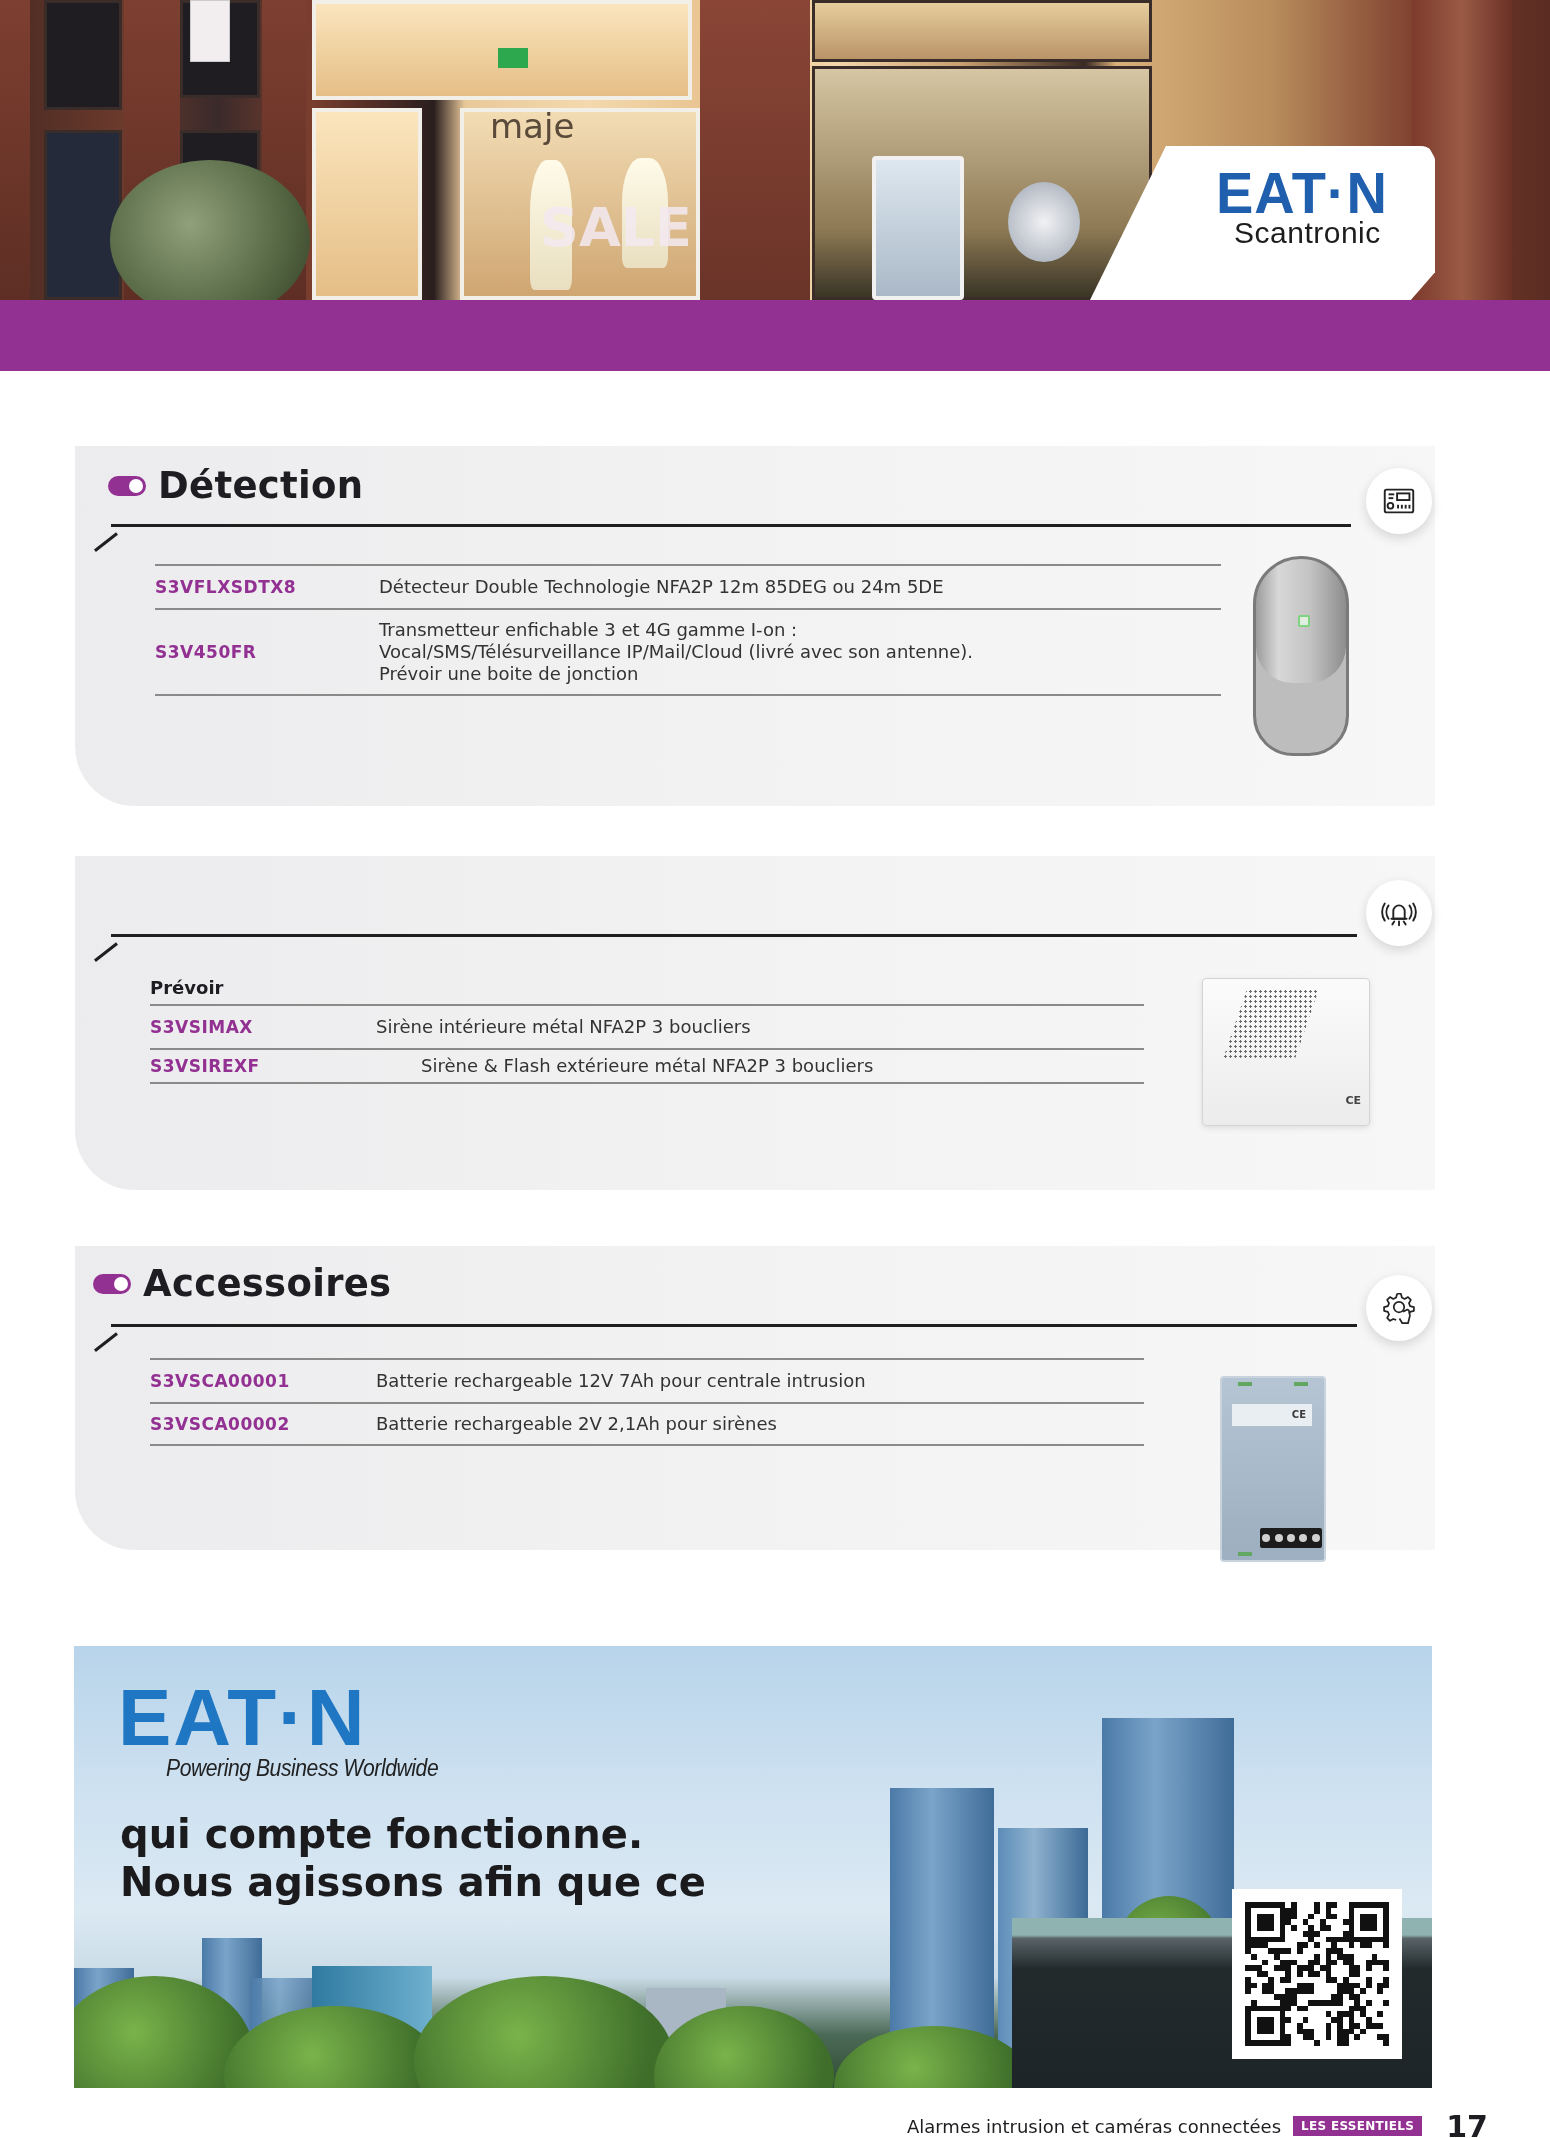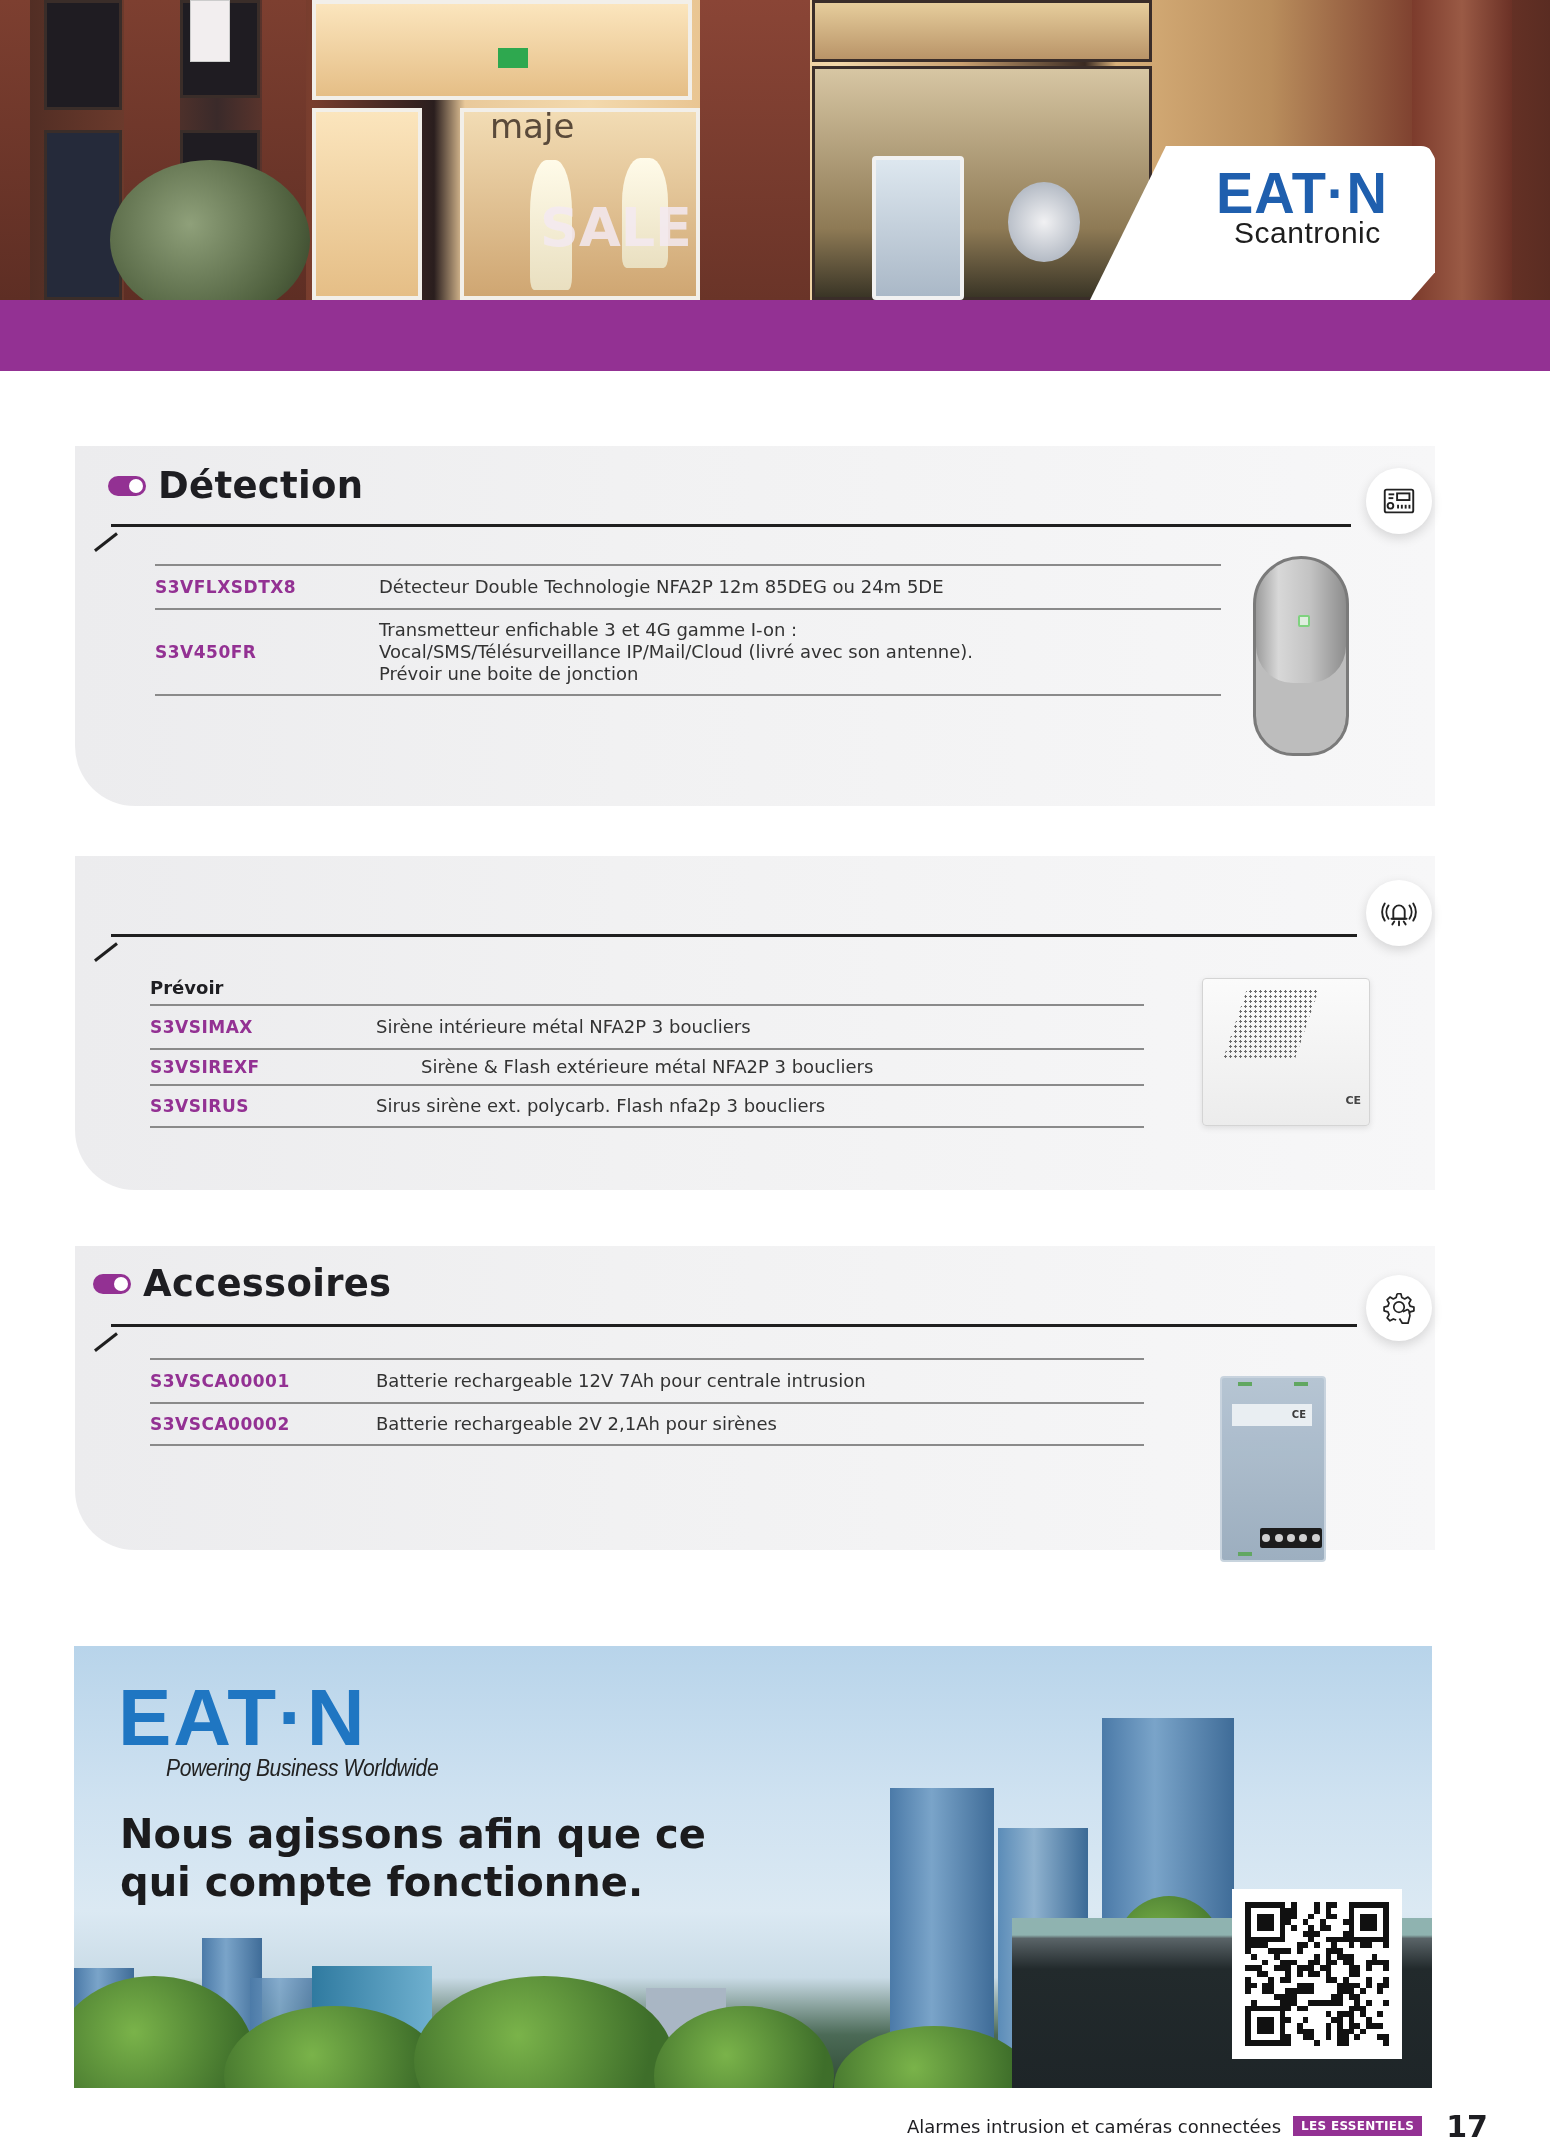--- a/index.html
+++ b/index.html
@@ -170,24 +170,20 @@
 
   <div class="ptable" style="left:75px;top:112px;width:994px;">
     <div class="subhead">Prévoir</div>
     <div class="row" style="height:44px;">
       <span class="ref" style="width:226px;">S3VSIMAX</span>
       <span class="desc">Sirène intérieure métal NFA2P 3 boucliers</span>
     </div>
     <div class="row" style="height:36px;gap:45px;">
       <span class="ref" style="width:226px;">S3VSIREXF</span>
       <span class="desc">Sirène &amp; Flash extérieure métal NFA2P 3 boucliers</span>
-    </div>
-    <div class="row end" style="height:44px;">
-      <span class="ref" style="width:226px;">S3VSIRUS</span>
-      <span class="desc">Sirus sirène ext. polycarb. Flash nfa2p 3 boucliers</span>
     </div>
   </div>
 
   <div class="prod-siren" style="left:1127px;top:122px;">
     <span class="grille"></span>
     <span class="ce">CE</span>
   </div>
 </section>
 <div class="icon-bubble" style="left:1366px;top:880px;">
   <svg viewBox="0 0 40 40" fill="none" stroke="#222" stroke-width="2" stroke-linecap="round">
@@ -259,22 +255,22 @@
   <div class="tree" style="left:150px;top:360px;width:220px;height:140px;"></div>
   <div class="tree" style="left:340px;top:330px;width:260px;height:170px;"></div>
   <div class="tree" style="left:580px;top:360px;width:180px;height:140px;"></div>
   <div class="tree" style="left:760px;top:380px;width:200px;height:120px;"></div>
   <div class="tree" style="left:1040px;top:250px;width:110px;height:120px;"></div>
   <div class="terrace"></div>
 
   <div class="brand">EAT·N</div>
   <div class="tagline">Powering Business Worldwide</div>
   <div class="headline">
+    <div>qui compte fonctionne.</div>
     <div>Nous agissons afin que ce</div>
-    <div>qui compte fonctionne.</div>
   </div>
 
   <div class="qr">
     <div class="qr-grid" id="qr-grid">
         <i style="background: rgb(17, 17, 17);"></i>
         <i style="background: rgb(17, 17, 17);"></i>
         <i style="background: rgb(17, 17, 17);"></i>
         <i style="background: rgb(17, 17, 17);"></i>
         <i style="background: rgb(17, 17, 17);"></i>
         <i style="background: rgb(17, 17, 17);"></i>

